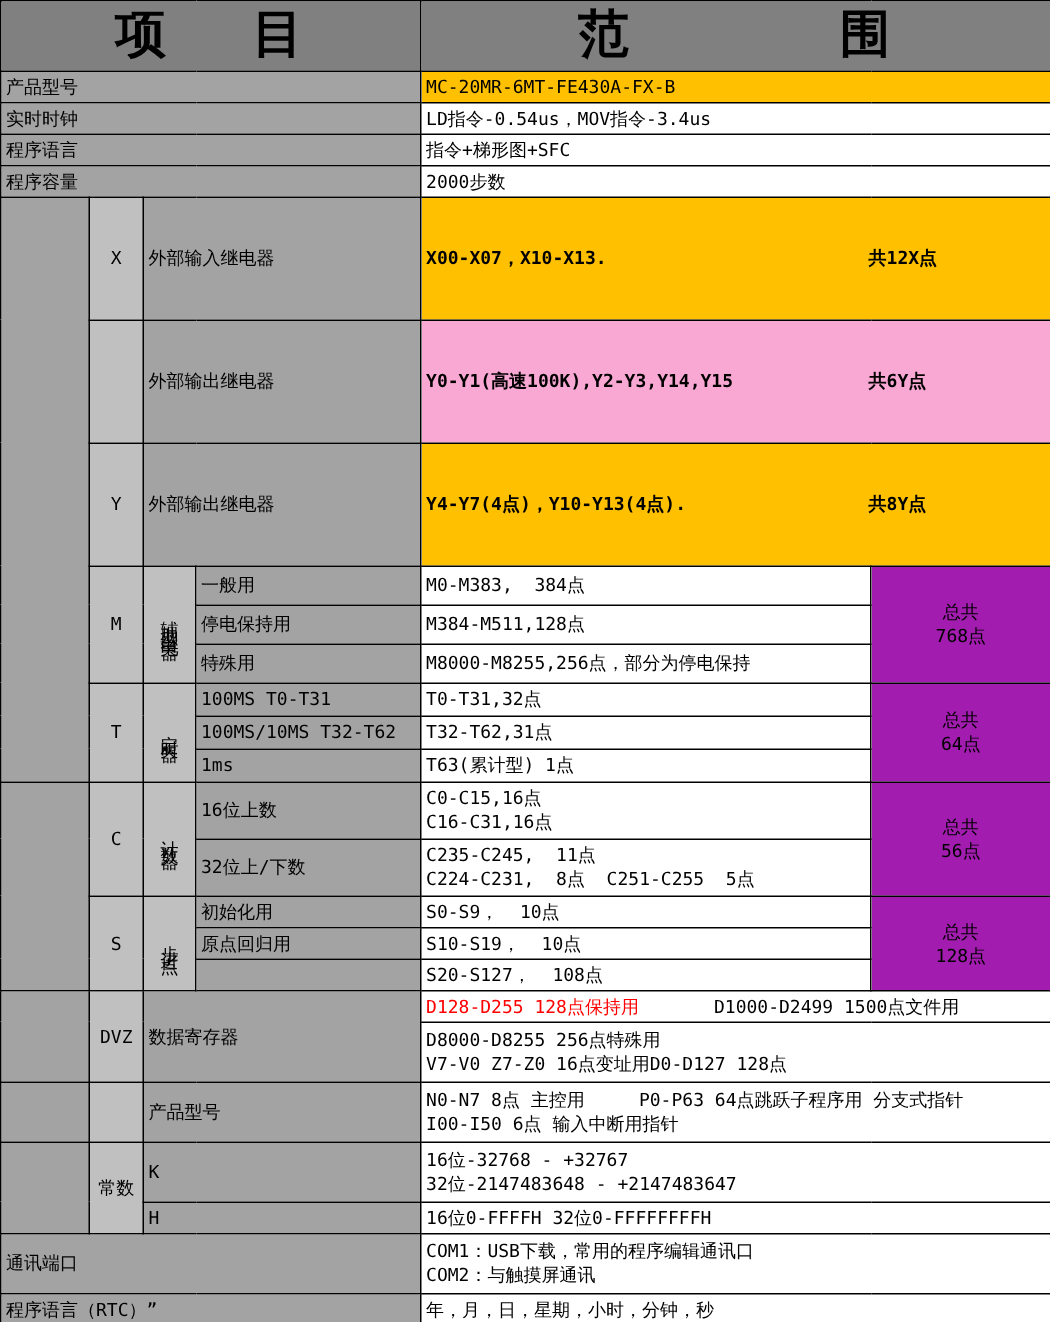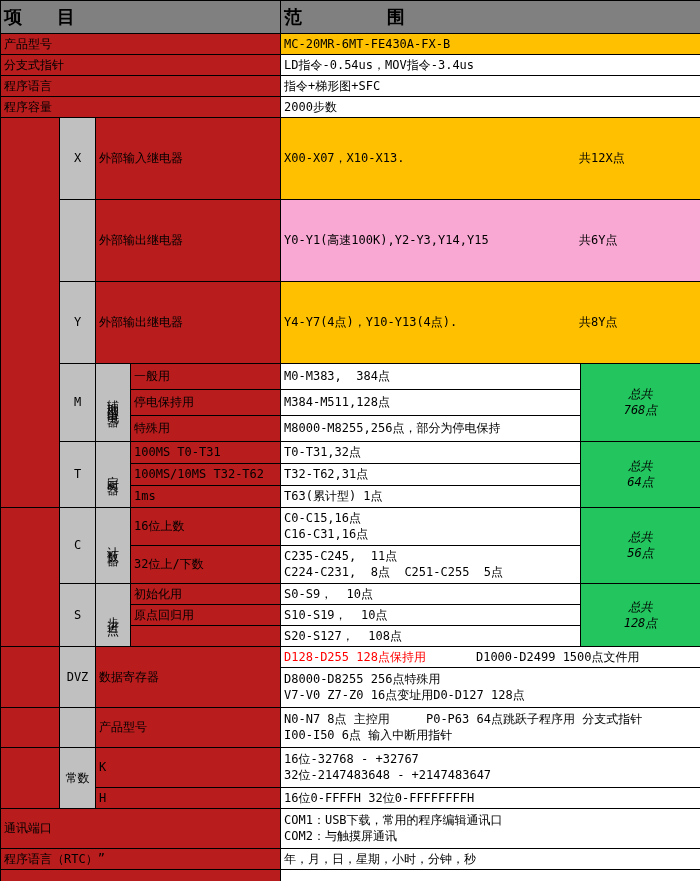--- a/index.html
+++ b/index.html
@@ -1,32 +1,32 @@
 <!DOCTYPE html>
 <html><head>
 <meta charset="utf-8">
 <style>
   html,body{margin:0;padding:0;background:#fff;}
   body{font-family:"DejaVu Sans Mono","DejaVu Sans",monospace;color:#000;}
   table{width:700px;table-layout:fixed;border-collapse:collapse;}
   col.c1{width:59px}col.c2{width:36px}col.c3{width:35px}col.c4{width:150px}col.c5{width:300px}col.c6{width:120px}
   td,th{border:1px solid #000;padding:0 3px;font-size:12px;font-weight:normal;
         vertical-align:middle;overflow:hidden;line-height:1.35;}
-  th.hdr{background:#808080;font-family:"DejaVu Sans",sans-serif;font-size:18px;font-weight:bold;
-         text-align:left;white-space:pre;height:32px;letter-spacing:2px;margin-top:40px;}
-  .lbl{background:#b91c1c;text-align:left;}
+  th.hdr{background:#808080;font-family:"DejaVu Sans",sans-serif;font-size:34px;font-weight:bold;
+         text-align:center;white-space:pre;height:32px;letter-spacing:2px;margin-top:40px;}
+  .lbl{background:#a3a3a3;text-align:left;}
   .code{background:#C0C0C0;text-align:center;}
   .vgrp{background:#C0C0C0;text-align:center;padding:1px 0;}
   .vgrp span{writing-mode:vertical-lr;text-orientation:upright;line-height:1;letter-spacing:4px;display:inline-block;}
   .val{background:#fff;white-space:pre-wrap;}
-  .total{background:#22c55e;text-align:center;white-space:pre-line;font-style:italic;}
+  .total{background:#a21caf;text-align:center;white-space:pre-line;}
   .gold{background:#FFC000;}
   .orange{background:#f9a8d4;}
   .red{color:#FF0000;margin-top:28px;}
-  .flexcell{display:flex;align-items:flex-end;width:100%;}
+  .flexcell{display:flex;align-items:flex-end;width:100%;font-weight:bold;}
   .flexcell .grow{flex:1 1 auto;white-space:pre;}
   .flexcell .count{flex:0 0 118px;white-space:pre;}
   .filepart{margin-left:50px;}
   .rh19{height:19px}.rh21{height:21px}.rh22{height:22px}.rh23{height:23px}
   .rh26{height:26px}.rh38{height:38px}.rh40{height:40px}
 </style>
 </head>
 <body>
 
 <table>
@@ -43,21 +43,21 @@
       <tr>
     <th class="hdr" colspan="4">项    目</th>
     <th class="hdr" colspan="2">范          围</th>
   </tr>
 
   <tr class="rh21">
     <td class="lbl" colspan="4">产品型号</td>
     <td class="val gold" colspan="2">MC-20MR-6MT-FE430A-FX-B</td>
   </tr>
   <tr class="rh21">
-    <td class="lbl" colspan="4">分支式指针</td>
+    <td class="lbl" colspan="4">实时时钟</td>
     <td class="val" colspan="2">LD指令-0.54us，MOV指令-3.4us</td>
   </tr>
   <tr class="rh21">
     <td class="lbl" colspan="4">程序语言</td>
     <td class="val" colspan="2">指令+梯形图+SFC</td>
   </tr>
   <tr class="rh21">
     <td class="lbl" colspan="4">程序容量</td>
     <td class="val" colspan="2">2000步数</td>
   </tr>

